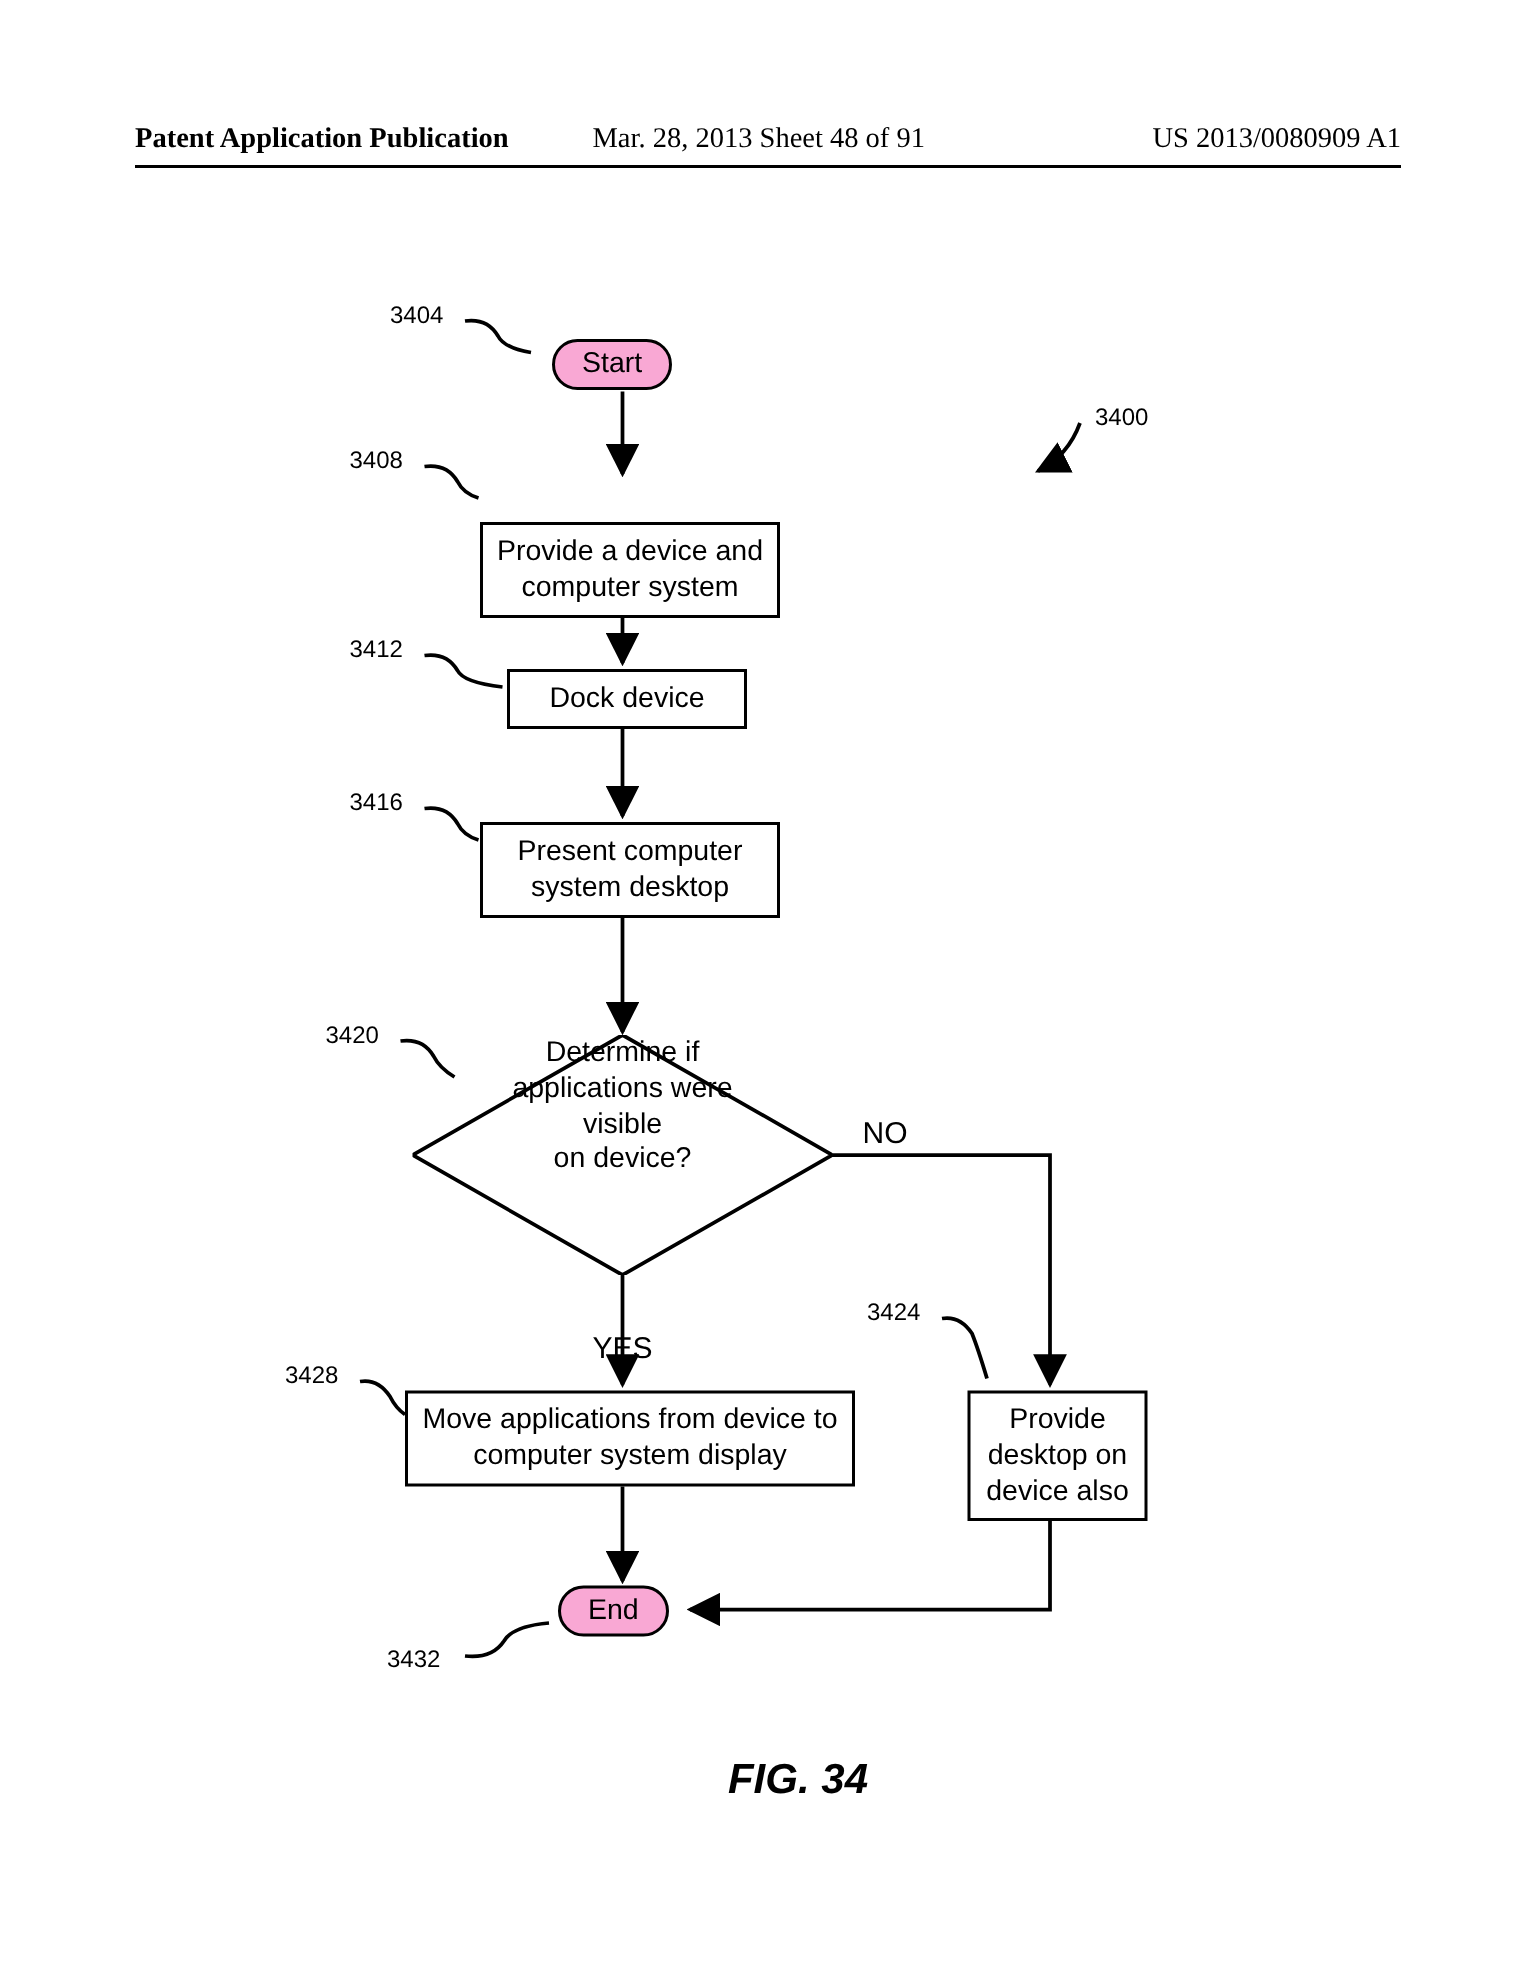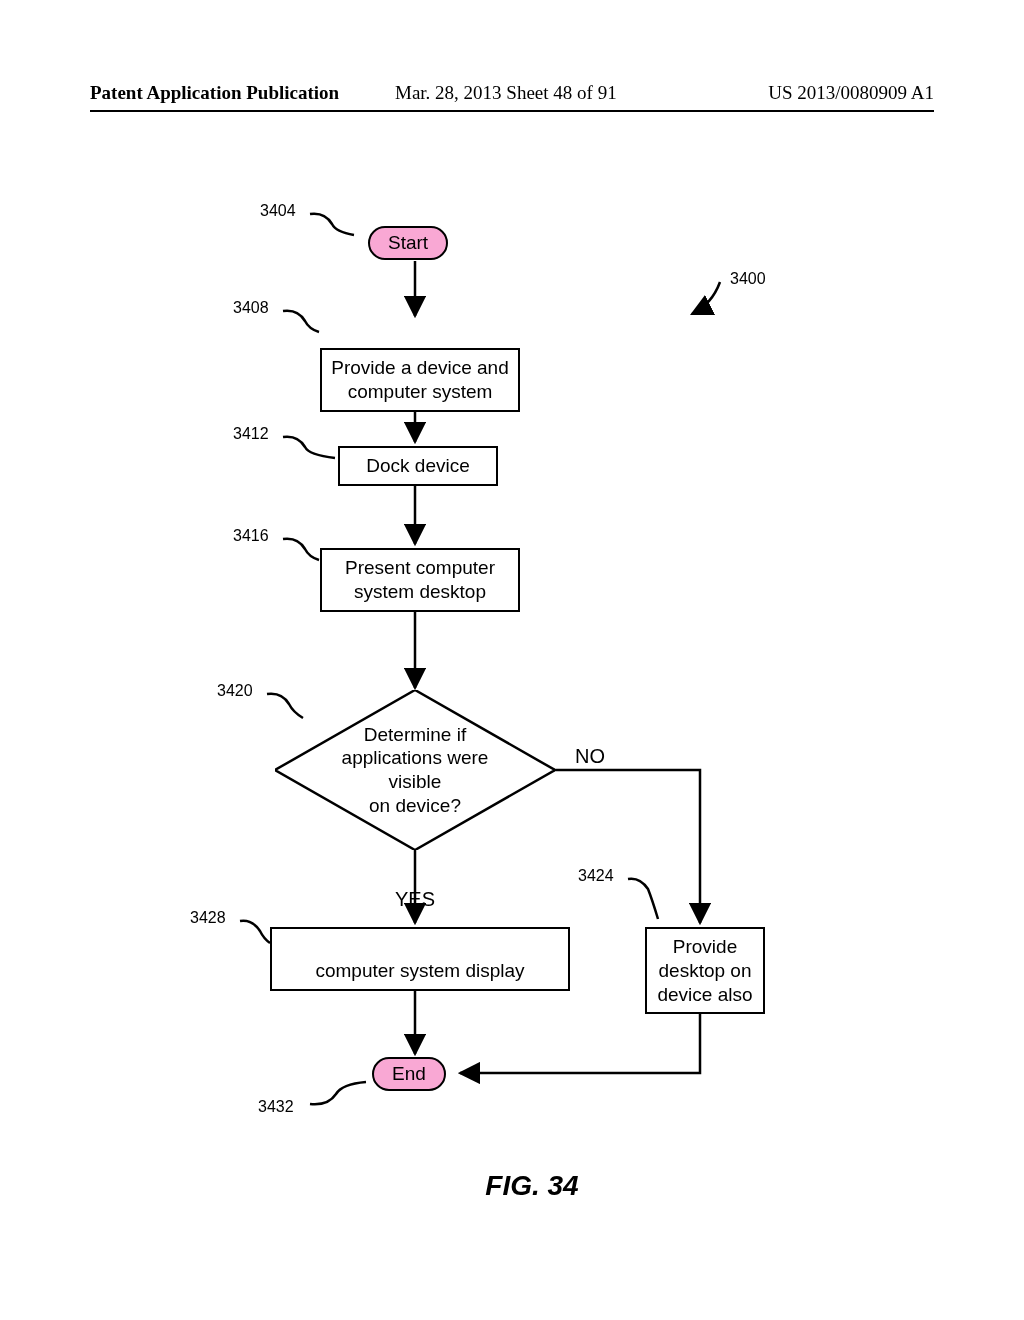--- a/index.html
+++ b/index.html
@@ -94,21 +94,21 @@
   .diamond-wrap { }
   .diamond {
     width: 100%;
     height: 100%;
   }
   .diamond svg { display:block; }
   .diamond-text {
     position: absolute;
     left: 0; top: 0; width: 100%; height: 100%;
     display: flex;
-    align-items: center;
+    align-items: flex-start;
     justify-content: center;
     text-align: center;
     line-height: 1.25;
     font-size: 19px;
     padding: 0 40px;
     box-sizing: border-box;
   }
 
   .reflabel {
     font-size: 16px;
@@ -218,21 +218,21 @@
           <span>on device?</span>
         </span>
       </div>
     </div>
     <span class="reflabel" style="left:217px; top:682px;">3420</span>
 
     <span class="edgelabel" style="left:395px; top:888px;">YES</span>
     <span class="edgelabel" style="left:575px; top:745px;">NO</span>
 
     <div class="box" style="left:270px; top:927px; width:280px;">
-      <br>
+      <span>Move applications from device to</span><br>
       <span>computer system display</span>
     </div>
     <span class="reflabel" style="left:190px; top:909px;">3428</span>
 
     <div class="box" style="left:645px; top:927px; width:100px;">
       <span>Provide</span><br>
       <span>desktop on</span><br>
       <span>device also</span>
     </div>
     <span class="reflabel" style="left:578px; top:867px;">3424</span>

